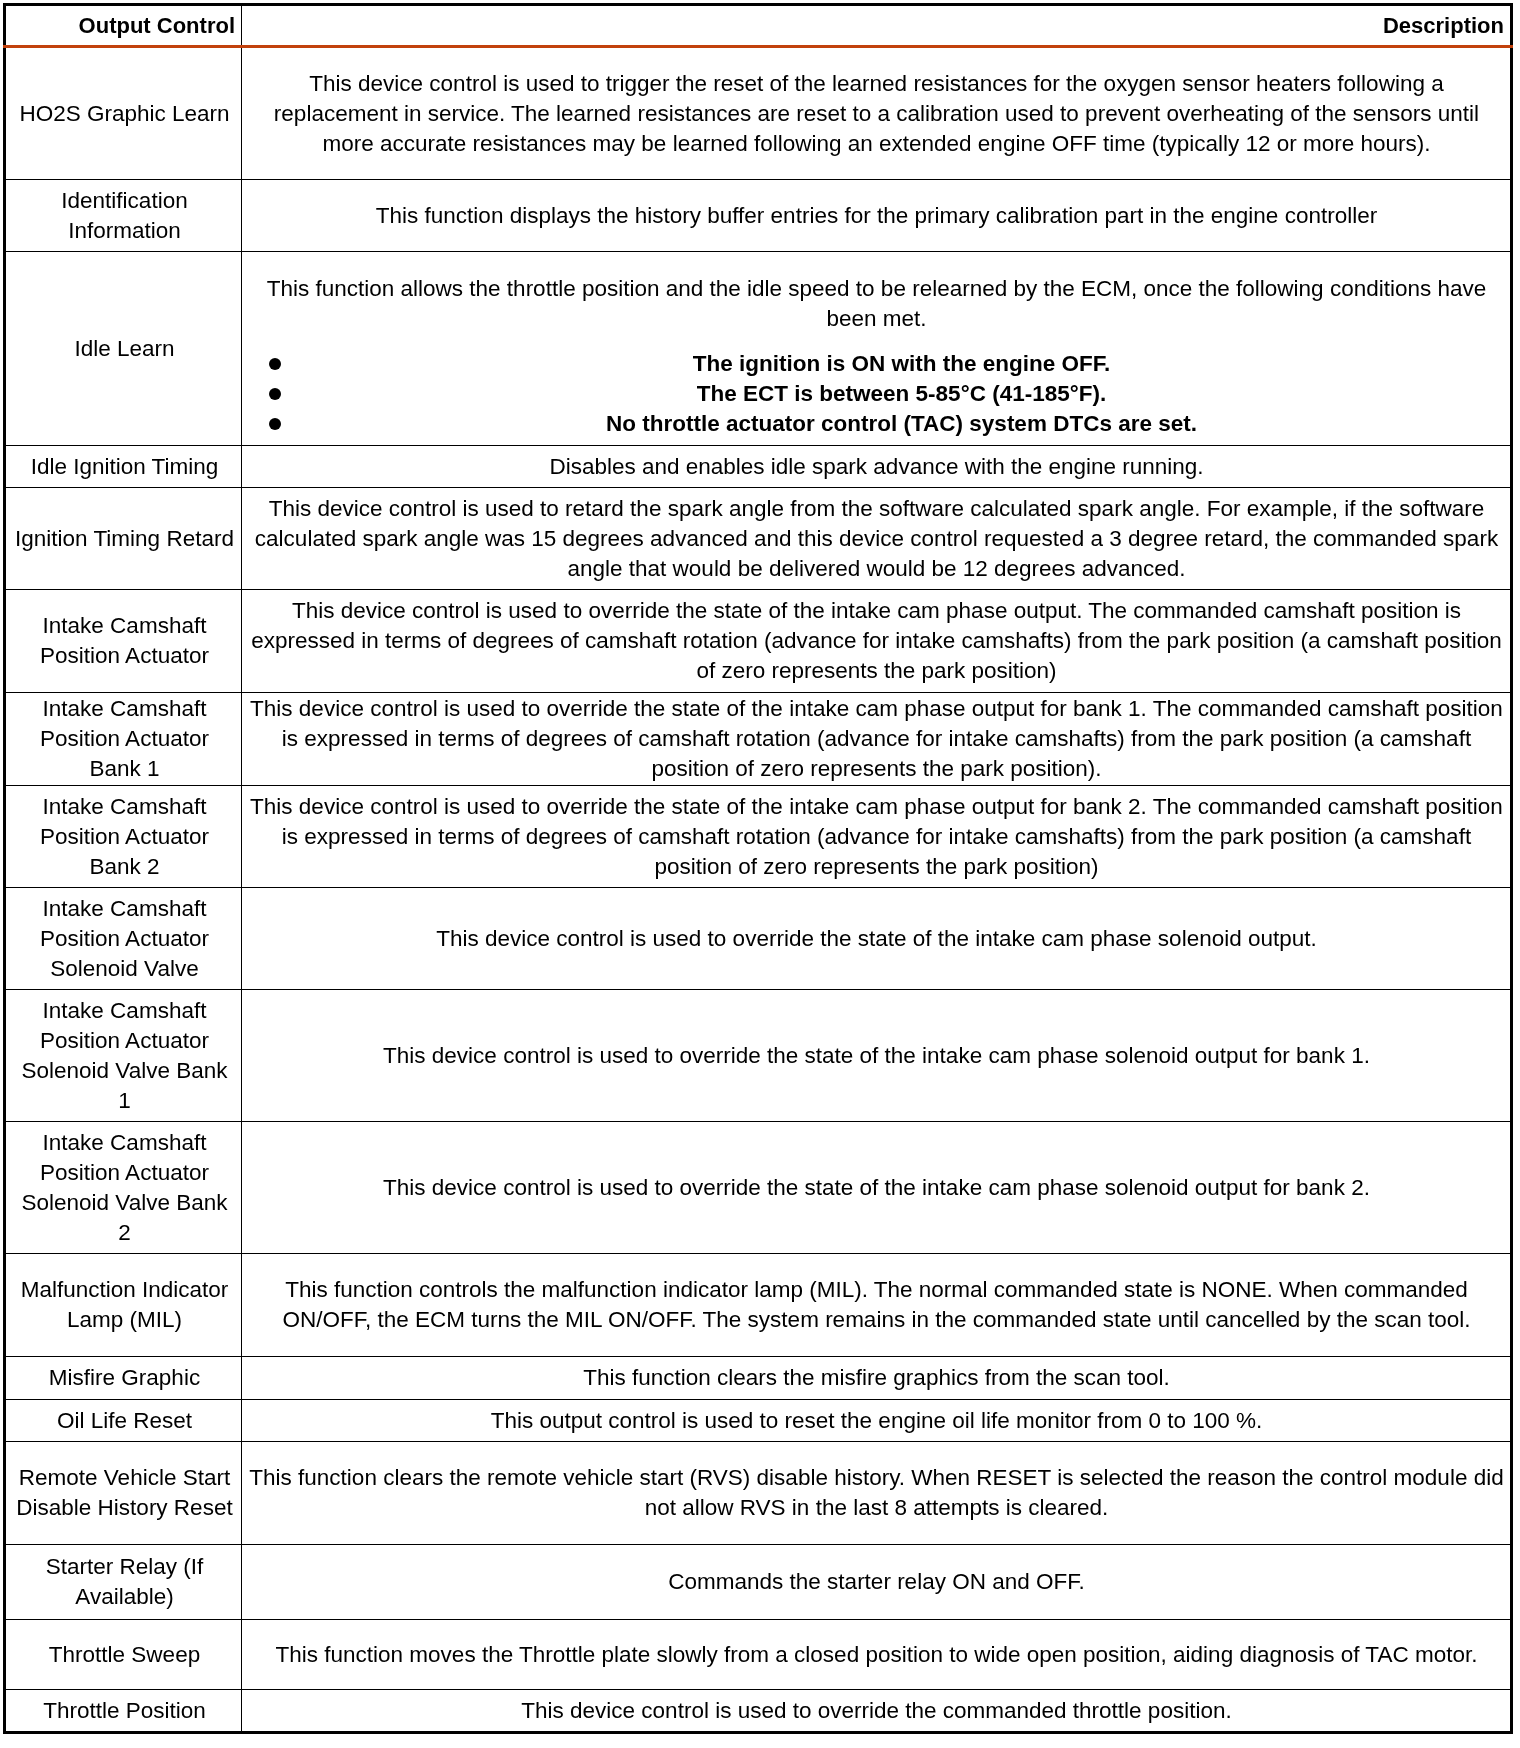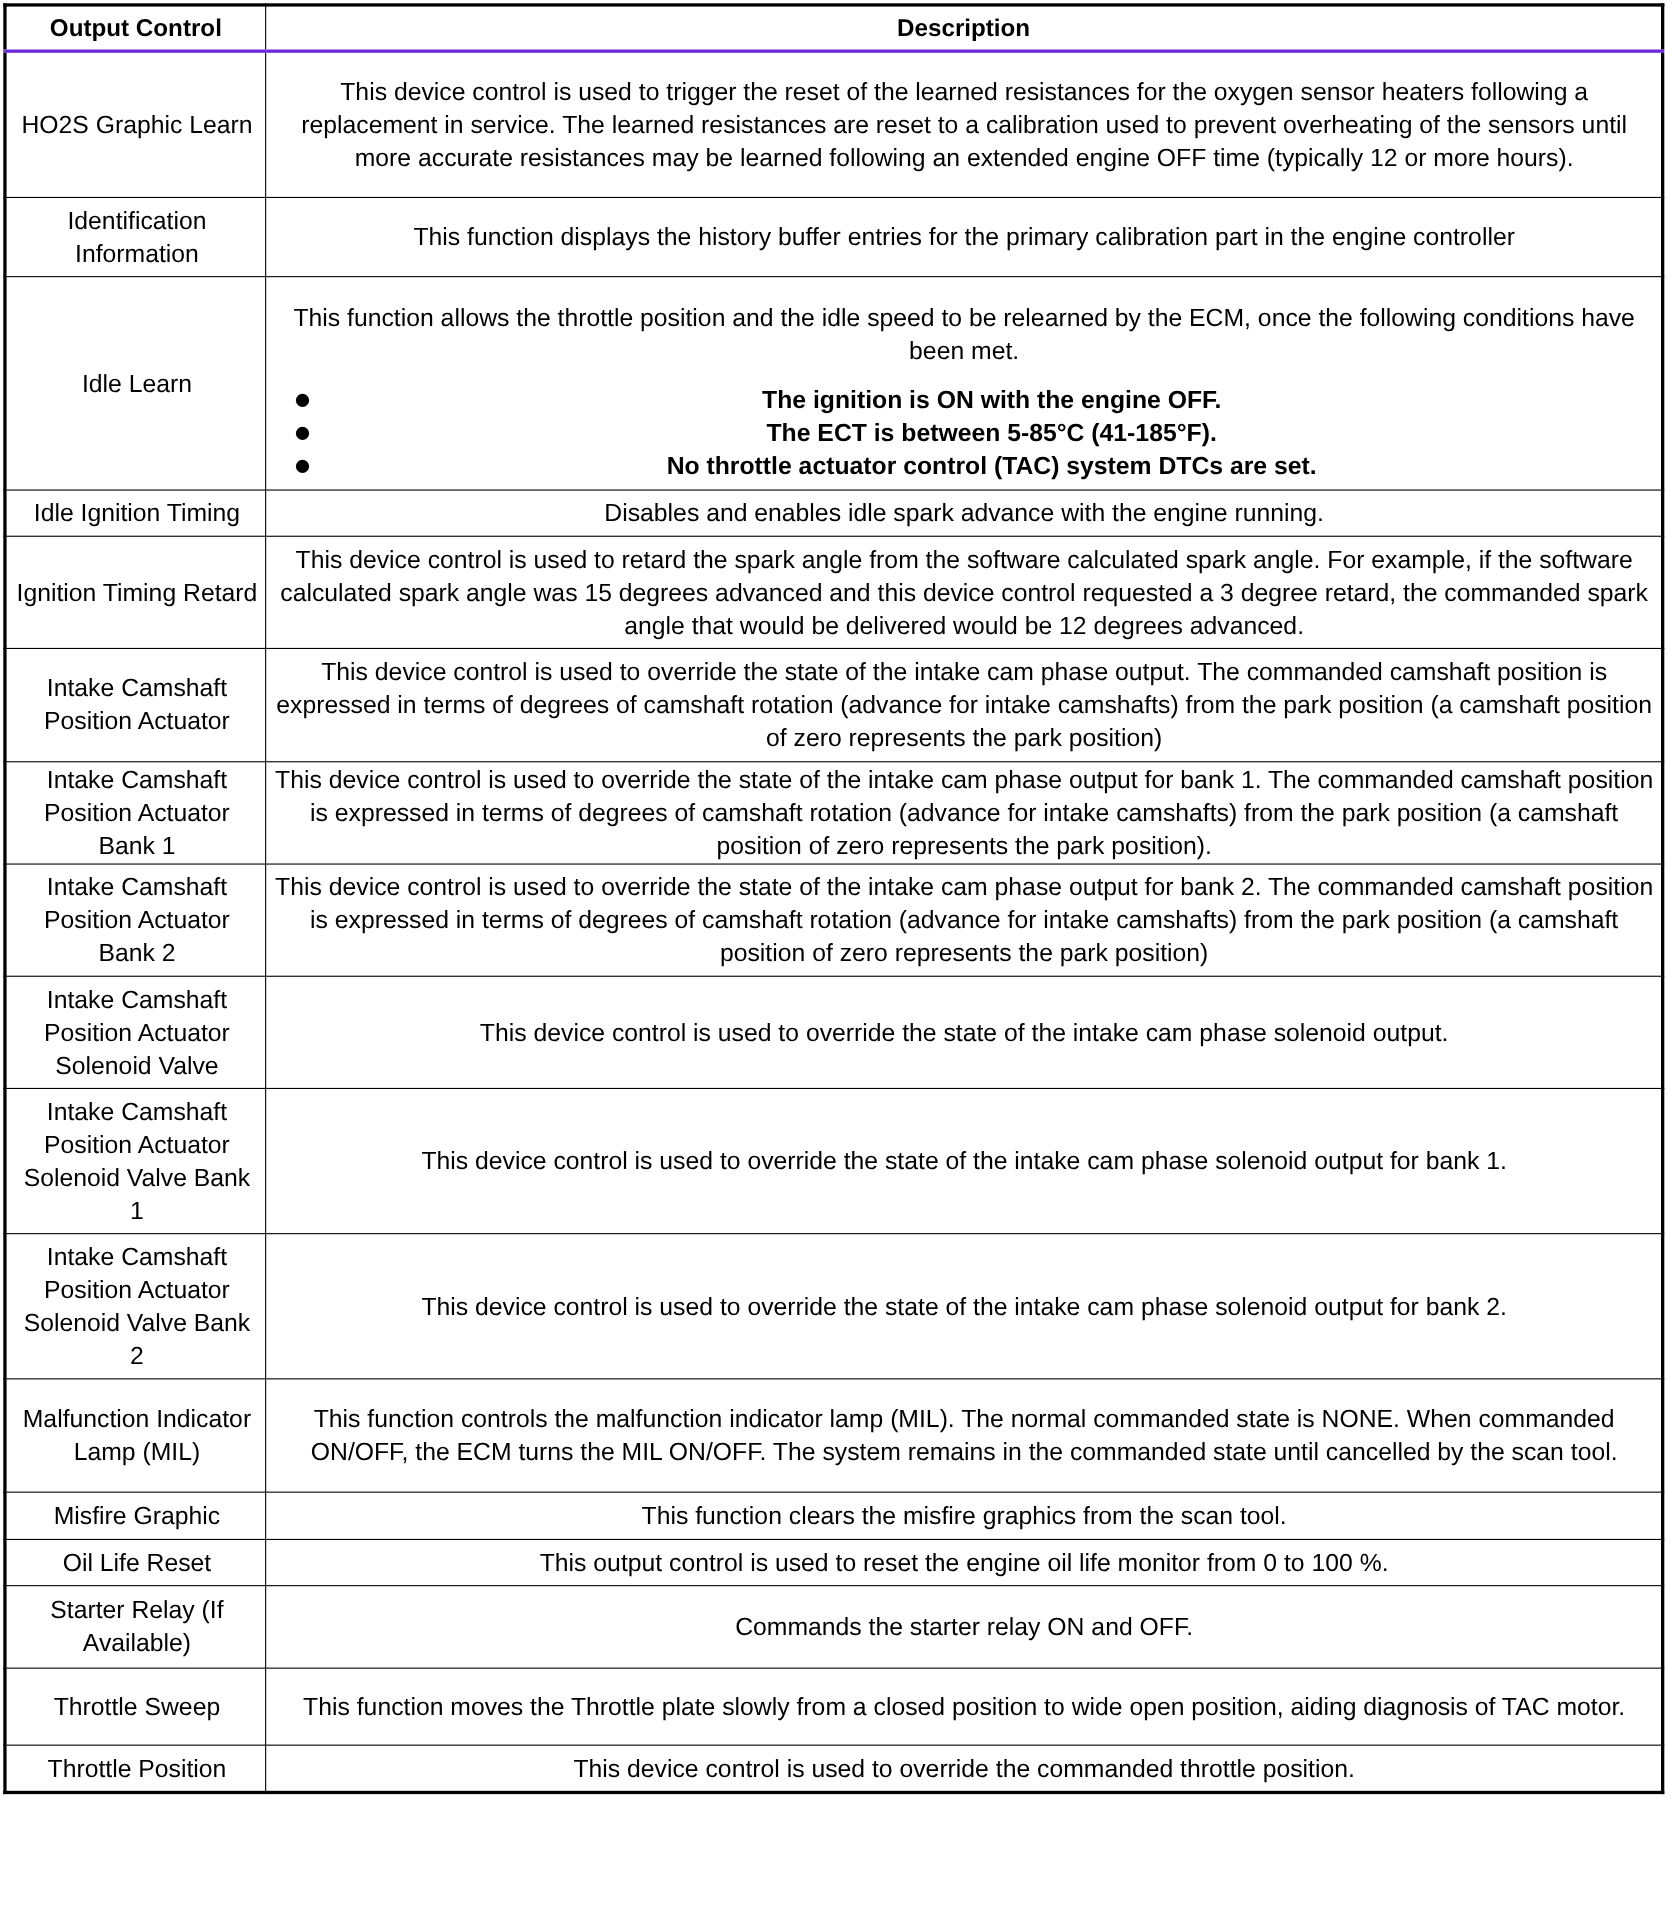--- a/index.html
+++ b/index.html
@@ -29,23 +29,23 @@
     border: 1.5px solid #000;
     padding: 0 6px;
     vertical-align: middle;
     text-align: center;
     font-size: 22.5px;
     line-height: 30px;
     font-weight: normal;
   }
   table.oc th {
     font-weight: bold;
-    text-align: center;
+    text-align: right;
     font-size: 22px;
-    border-bottom: 3px solid #6d28d9;
+    border-bottom: 3px solid #c2410c;
   }
   table.oc td.desc { padding-left: 7px; padding-right: 6px; }
   table.oc td.name { padding-left: 8px; }
   ul.bullets {
     list-style: none;
     margin: 10px 0 0 0;
     padding: 0 0 0 20px;
     font-weight: bold;
   }
   ul.bullets li {
@@ -144,20 +144,24 @@
       <td class="desc">This function controls the malfunction indicator lamp (MIL). The normal commanded state is NONE. When commanded ON/OFF, the ECM turns the MIL ON/OFF. The system remains in the commanded state until cancelled by the scan tool.</td>
     </tr>
     <tr style="height:43px">
       <td class="name">Misfire Graphic</td>
       <td class="desc">This function clears the misfire graphics from the scan tool.</td>
     </tr>
     <tr style="height:42px">
       <td class="name">Oil Life Reset</td>
       <td class="desc">This output control is used to reset the engine oil life monitor from 0 to 100 %.</td>
     </tr>
+    <tr style="height:103px">
+      <td class="name">Remote Vehicle Start Disable History Reset</td>
+      <td class="desc">This function clears the remote vehicle start (RVS) disable history. When RESET is selected the reason the control module did not allow RVS in the last 8 attempts is cleared.</td>
+    </tr>
     <tr style="height:75px">
       <td class="name">Starter Relay (If Available)</td>
       <td class="desc">Commands the starter relay ON and OFF.</td>
     </tr>
     <tr style="height:70px">
       <td class="name">Throttle Sweep</td>
       <td class="desc">This function moves the Throttle plate slowly from a closed position to wide open position, aiding diagnosis of TAC motor.</td>
     </tr>
     <tr style="height:43px">
       <td class="name">Throttle Position</td>

